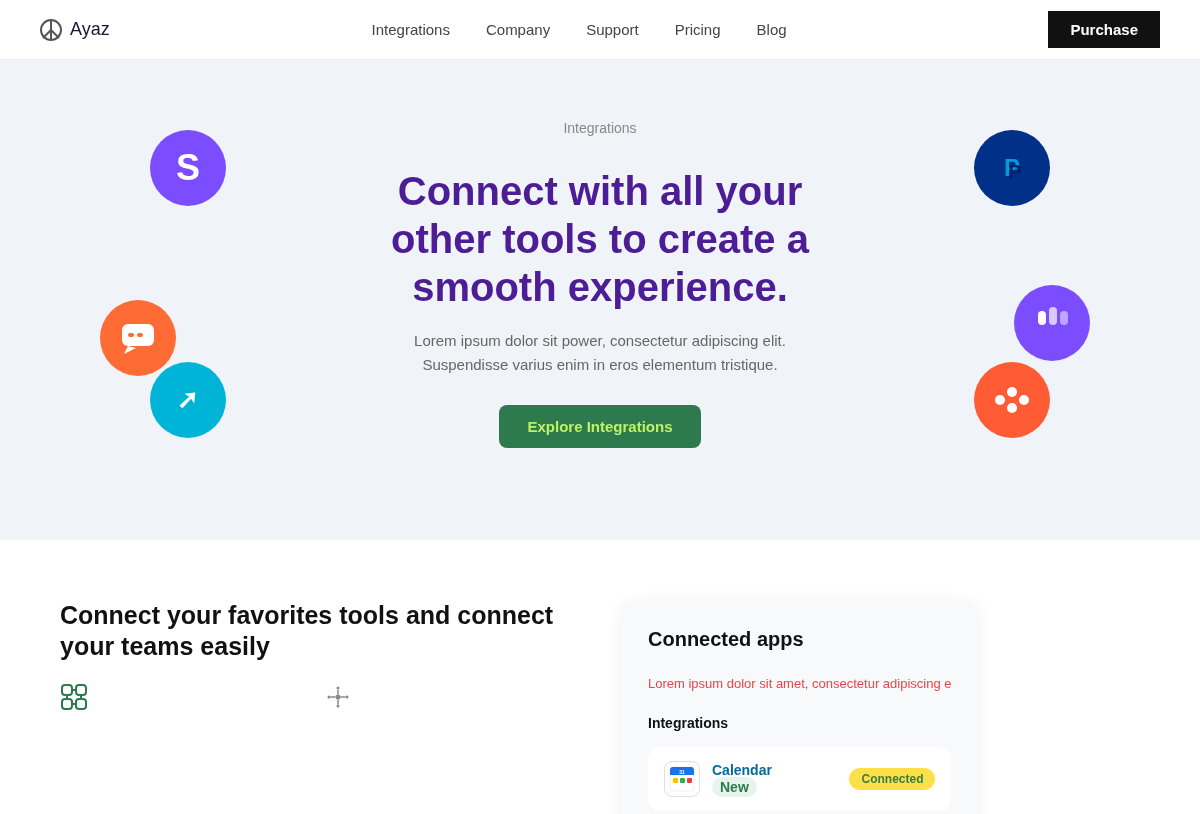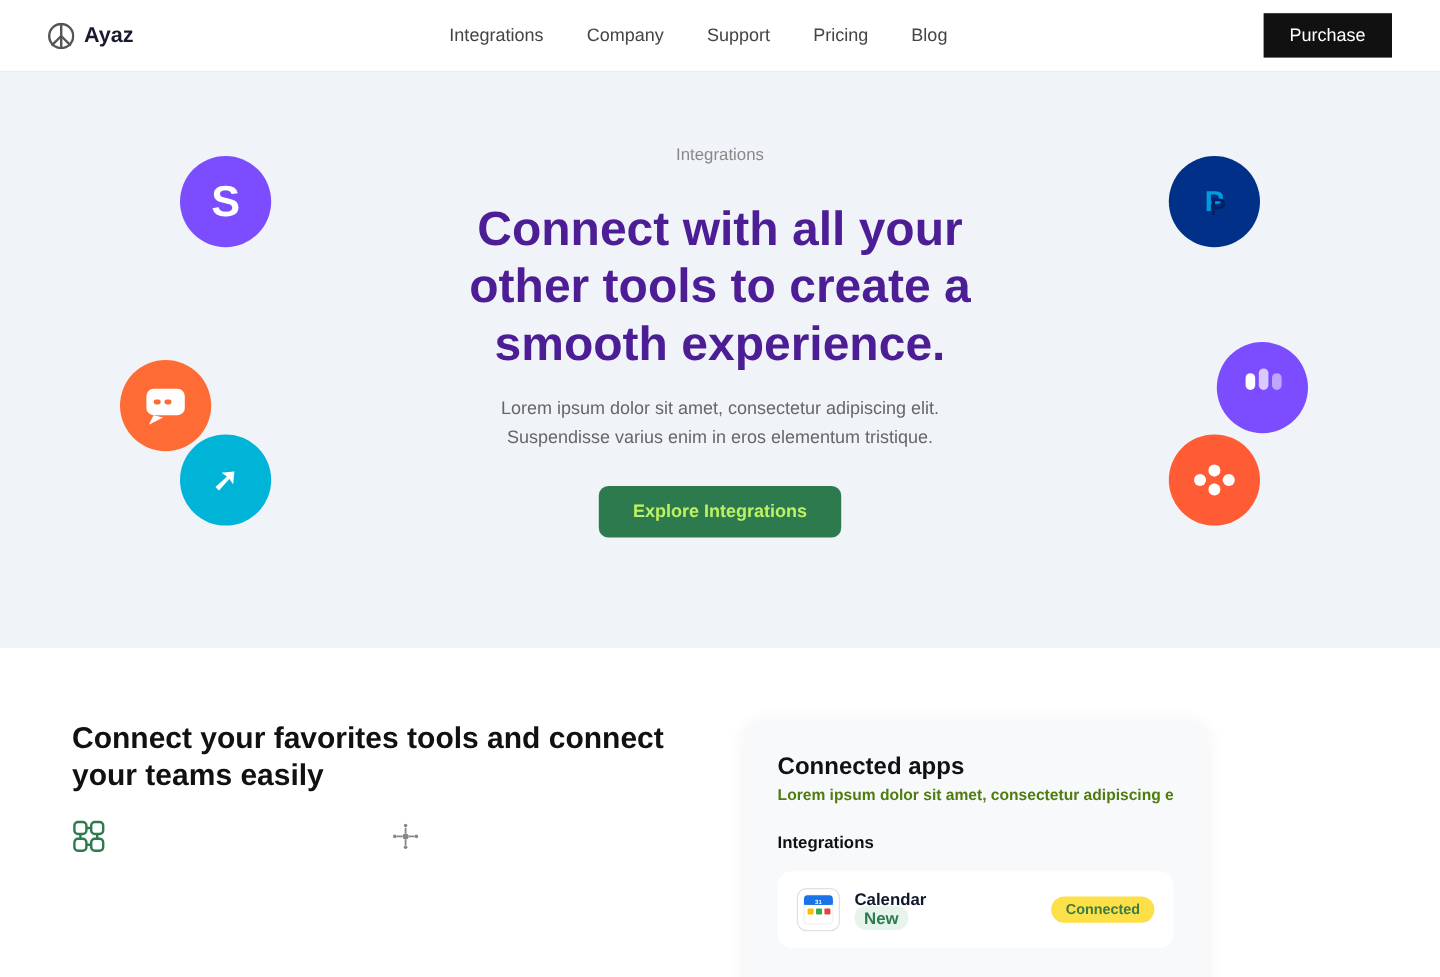--- a/index.html
+++ b/index.html
@@ -9,31 +9,31 @@
     nav {
       background: #fff;
       display: flex;
       align-items: center;
       justify-content: space-between;
       padding: 0 40px;
       height: 60px;
       border-bottom: 1px solid #e8edf2;
       position: sticky; top: 0; z-index: 100;
     }
-    .nav-logo { display: flex; align-items: center; gap: 8px; font-weight: 700; font-size: 18px; color: #1a1a2e; }
+    .nav-logo { display: flex; align-items: center; gap: 8px; font-weight: 400; font-size: 18px; color: #1a1a2e; }
     .nav-links { display: flex; gap: 36px; }
     .nav-link { color: #444; font-size: 15px; text-decoration: none; cursor: pointer; }
     .purchase-btn {
       background: #111;
       color: #fff;
       border: none;
       border-radius: 0;
       padding: 10px 22px;
       font-size: 15px;
-      font-weight: 400;
+      font-weight: 700;
       cursor: pointer;
     }
 
     
     .integrations-section {
       background: #f0f4f8;
       padding: 60px 0 60px;
       position: relative;
       overflow: hidden;
       min-height: 480px;
@@ -181,30 +181,29 @@
       background: #f8f9fb;
       border-radius: 16px;
       padding: 28px;
       min-height: 300px;
       box-shadow: 0 2px 16px rgba(0,0,0,0.06);
     }
     .card-title {
       font-size: 20px;
       font-weight: 800;
       color: #111;
-      margin-bottom: 4px;
+      margin-bottom: 25px;
     }
     .card-desc {
       font-size: 13px;
-      color: #4d7c0f;
+      color: #ef4444;
       margin-bottom: 24px;
       white-space: nowrap;
       overflow: hidden;
       text-overflow: ellipsis;
-      font-weight: bold;
     }
     .card-section-label {
       font-size: 14px;
       font-weight: 700;
       color: #111;
       margin-bottom: 16px;
     }
     .integration-item {
       display: flex;
       align-items: center;
@@ -223,21 +222,21 @@
       border-radius: 8px;
       display: flex;
       align-items: center;
       justify-content: center;
       background: #fff;
       border: 1px solid #e0e0e0;
     }
     .integration-name {
       font-size: 14px;
       font-weight: 600;
-      color: #0f172a;
+      color: #0369a1;
     }
     .integration-badge {
       font-size: 14px;
       font-weight: 600;
       color: #2d7a4f;
       background: #e6f4ec;
       border-radius: 20px;
       padding: 2px 8px;
     }
     .connected-badge {
@@ -324,21 +323,21 @@
           <line x1="22" y1="25" x2="22" y2="30" stroke="white" stroke-width="2"></line>
           <line x1="15" y1="22" x2="10" y2="22" stroke="white" stroke-width="2"></line>
           <line x1="29" y1="22" x2="34" y2="22" stroke="white" stroke-width="2"></line>
         </svg>
       </div>
     </div>
 
     <div class="integrations-center">
       <p class="integrations-label">Integrations</p>
       <h2 class="integrations-title">Connect with all your other tools to create a smooth experience.</h2>
-      <p class="integrations-desc">Lorem ipsum dolor sit amet, consectetur adipiscing elit. Suspendisse varius enim in eros elementum tristique.</p>
+      <p class="integrations-desc">Lorem ipsum dolor sit power, consectetur adipiscing elit. Suspendisse varius enim in eros elementum tristique.</p>
       <button class="explore-btn">Explore Integrations</button>
     </div>
   </div>
 </section>
 
 <section class="bottom-section">
 
   <div class="bottom-left">
     <h2 class="bottom-title">Connect your favorites tools and connect your teams easily</h2>
     <div class="features-grid">

